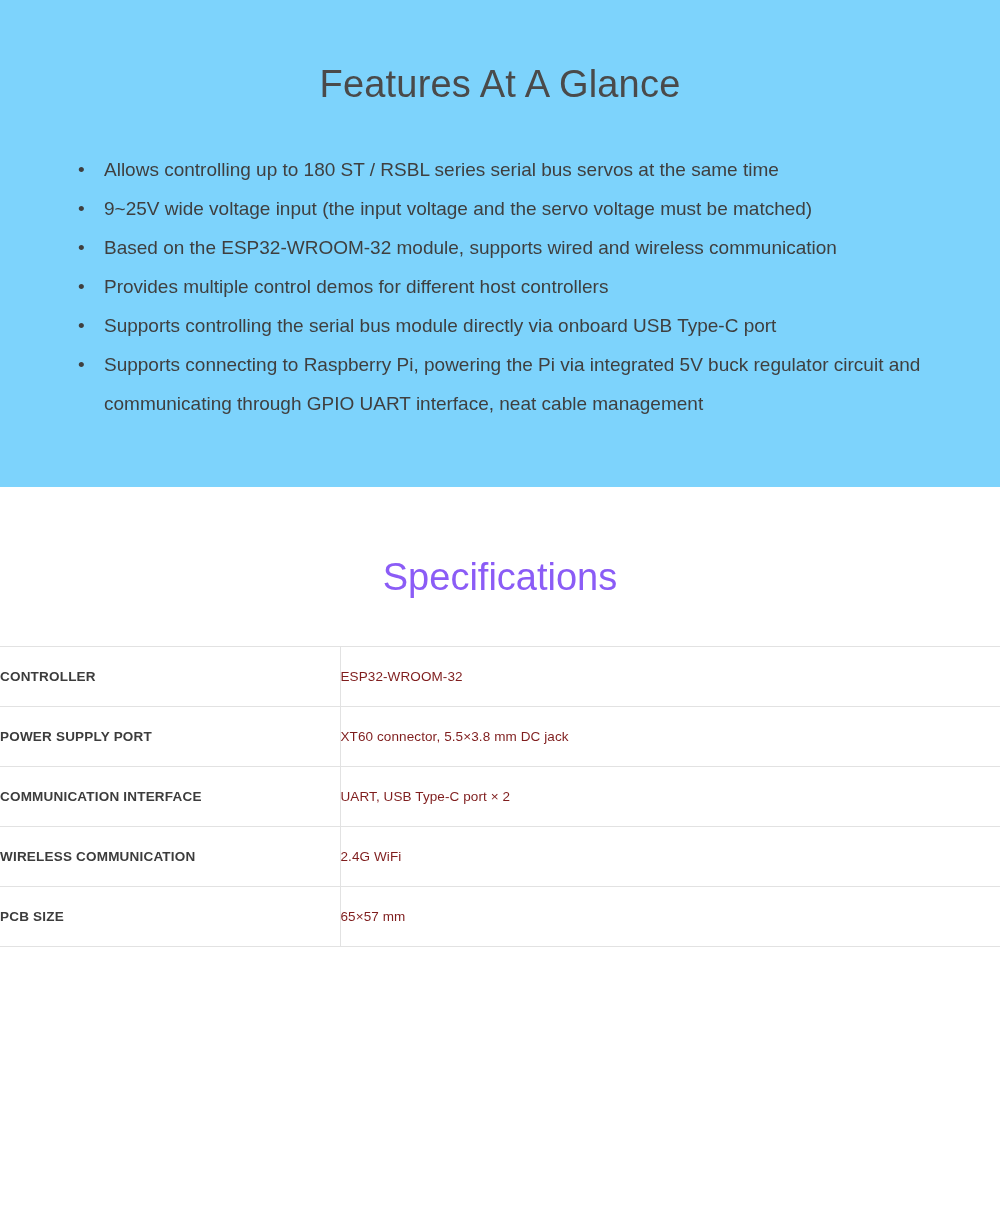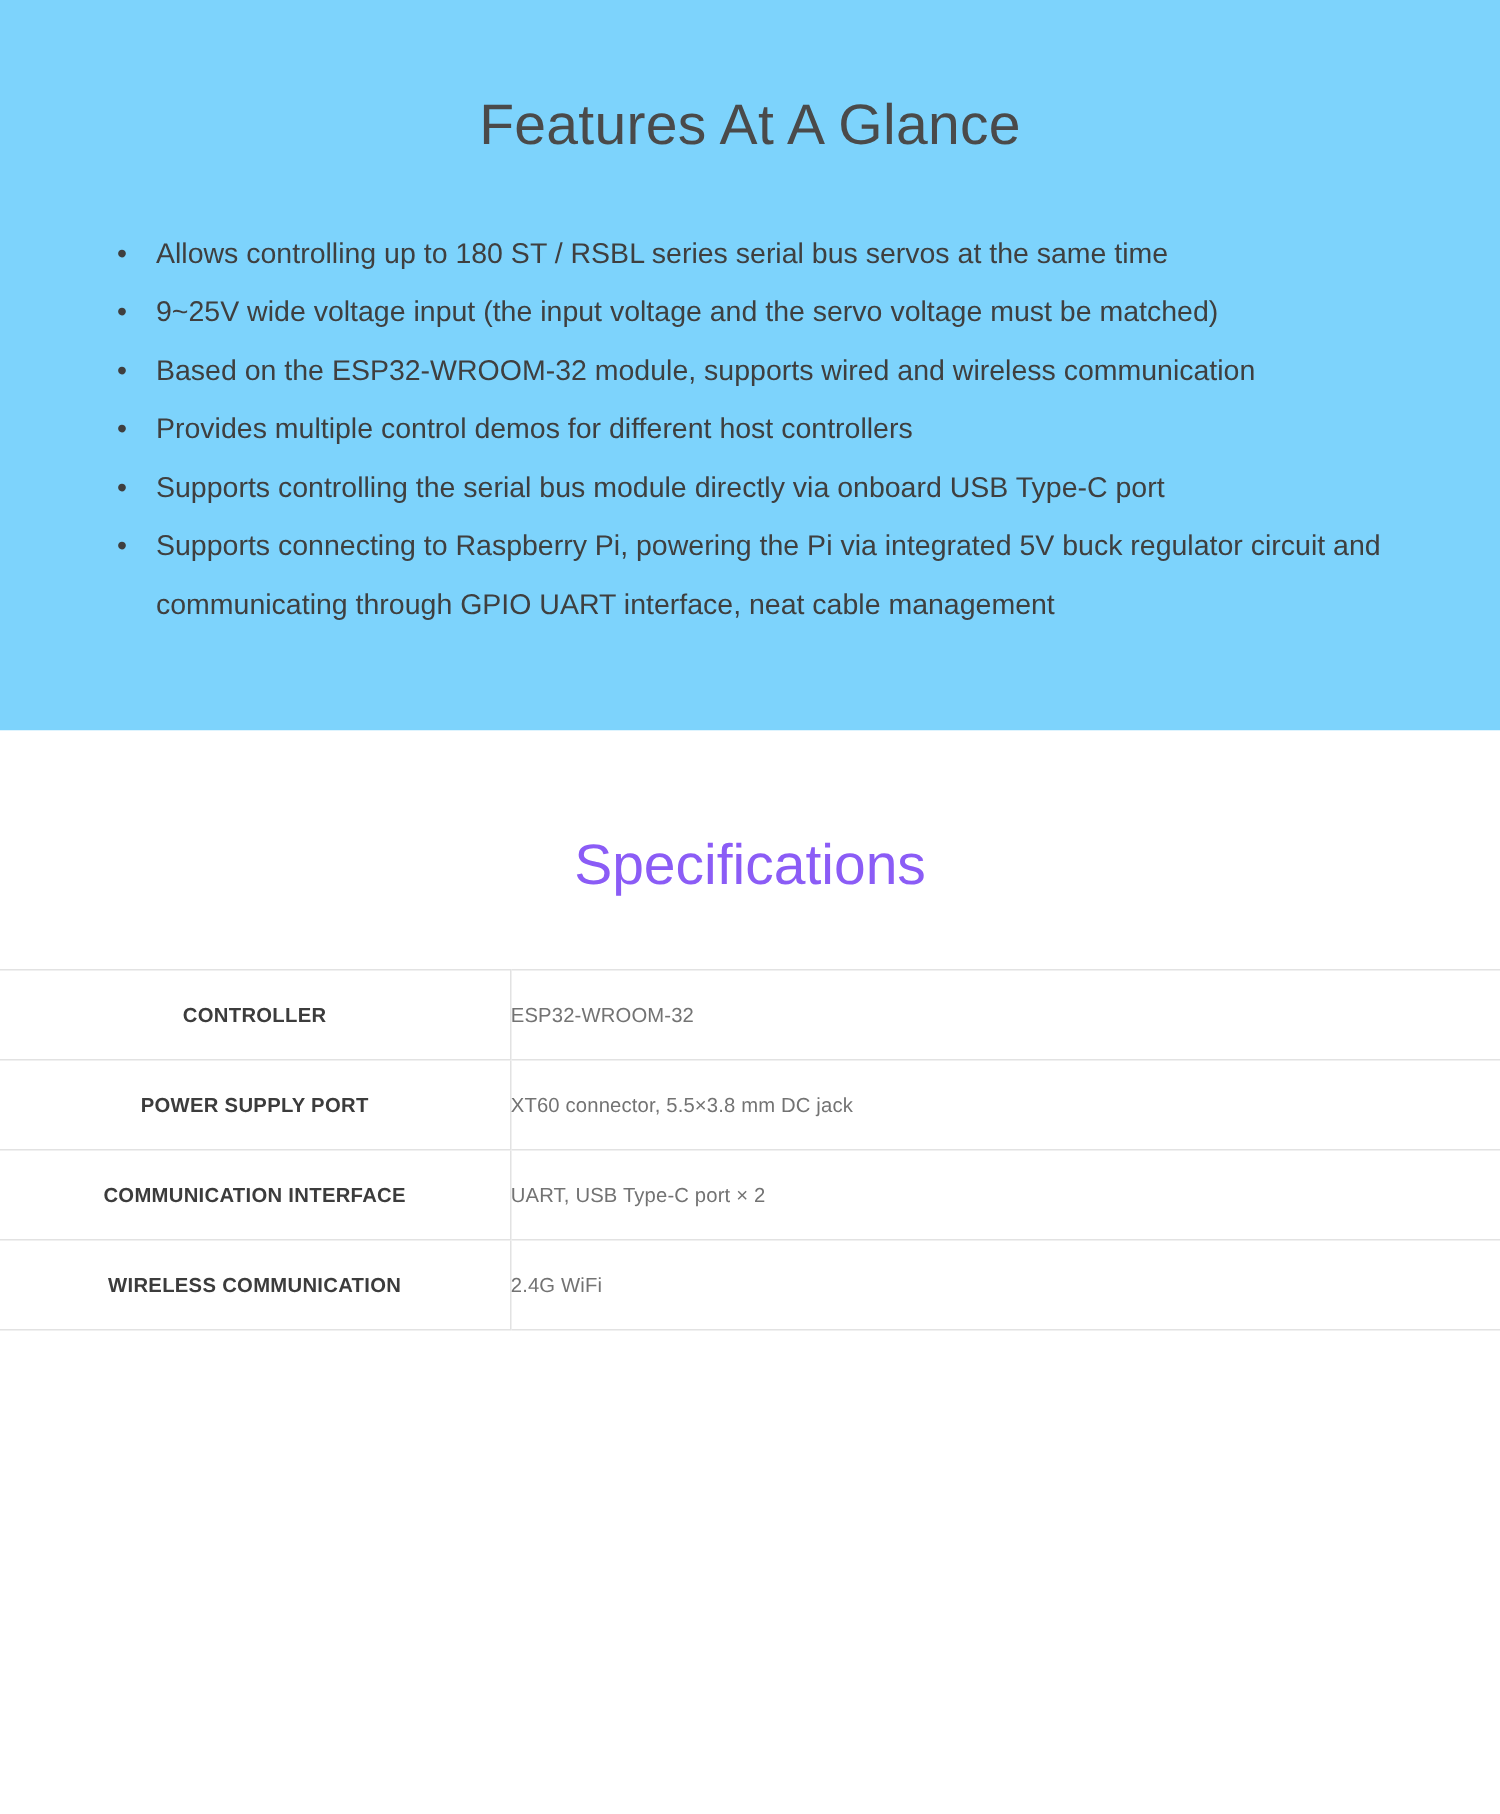--- a/index.html
+++ b/index.html
@@ -76,34 +76,33 @@
   table.specs-table tr {
     border-bottom: 1px solid #e2e2e2;
   }
   table.specs-table td {
     padding: 0;
     height: 59px;
     vertical-align: middle;
   }
   td.spec-label {
     width: 340px;
-    text-align: center;
     font-size: 13.5px;
     font-weight: 700;
     color: #3c3c3c;
     letter-spacing: 0.2px;
     border-right: 1px solid #e2e2e2;
     padding: 0 10px;
     box-sizing: border-box;
   }
   td.spec-value {
     padding-left: 20px;
     font-size: 13.5px;
     font-weight: 400;
-    color: #737373;
+    color: #7f1d1d;
     letter-spacing: 0.1px;
   }
 </style>
 </head>
 <body>
 
 <section class="features-section">
   <h1 class="features-title">Features At A Glance</h1>
   <ul class="features-list">
     <li>
@@ -146,15 +145,19 @@
         <td class="spec-value">XT60 connector, 5.5×3.8 mm DC jack</td>
       </tr>
       <tr>
         <td class="spec-label">COMMUNICATION INTERFACE</td>
         <td class="spec-value">UART, USB Type-C port × 2</td>
       </tr>
       <tr>
         <td class="spec-label">WIRELESS COMMUNICATION</td>
         <td class="spec-value">2.4G WiFi</td>
       </tr>
+      <tr>
+        <td class="spec-label">PCB SIZE</td>
+        <td class="spec-value">65×57 mm</td>
+      </tr>
     </tbody>
   </table>
 </section>
 
 </body></html>

